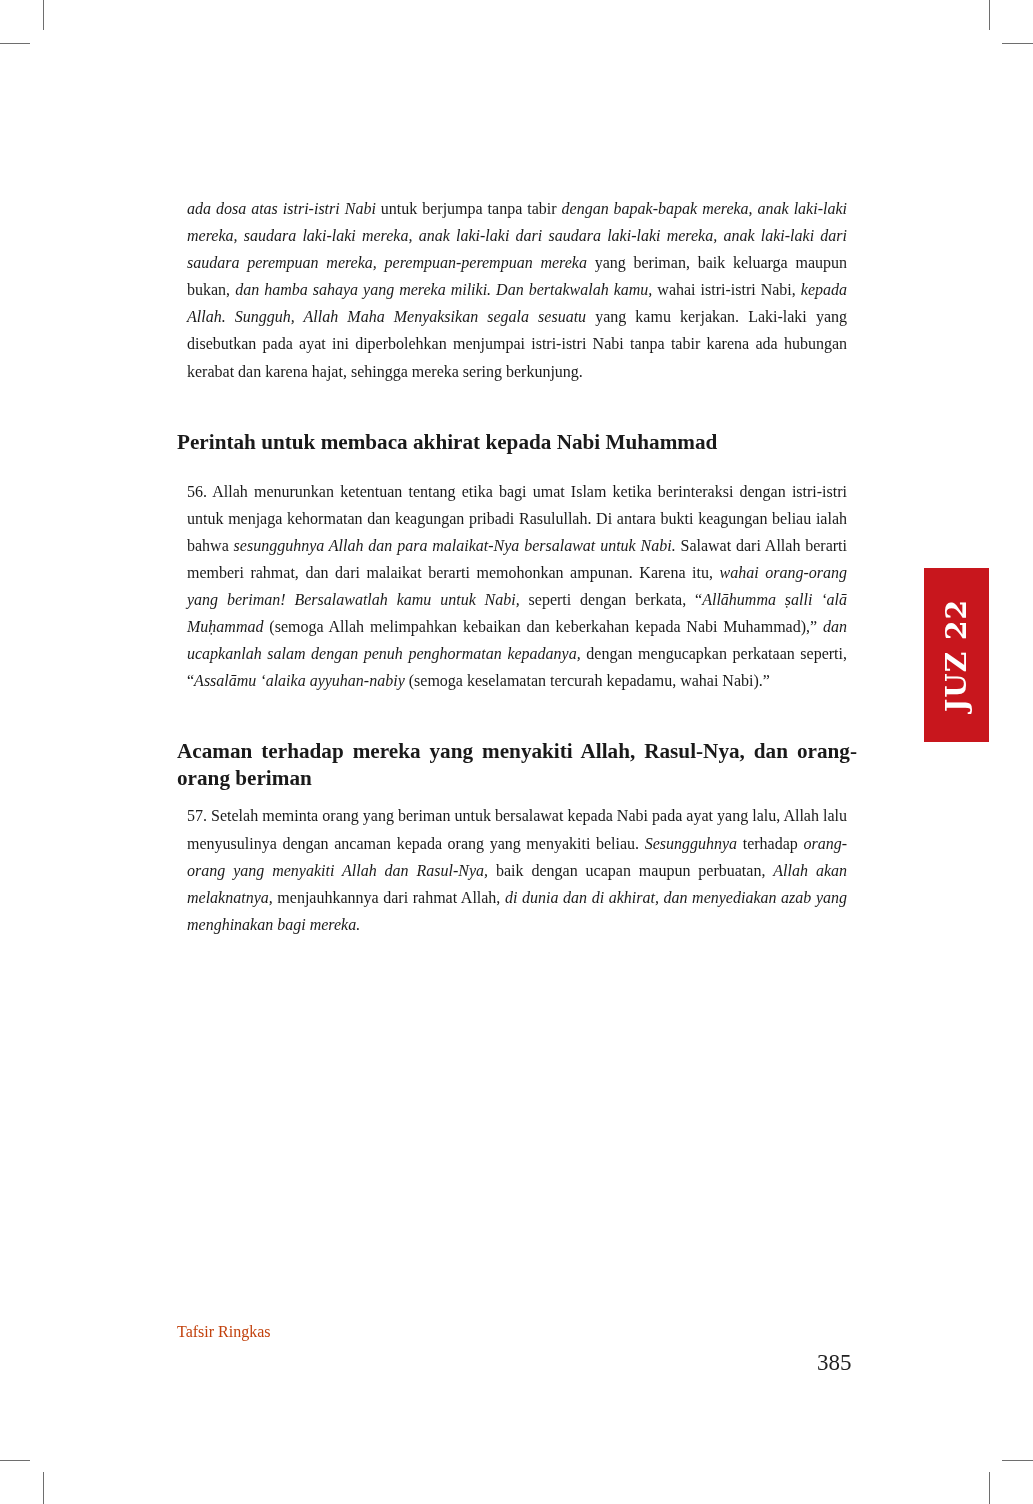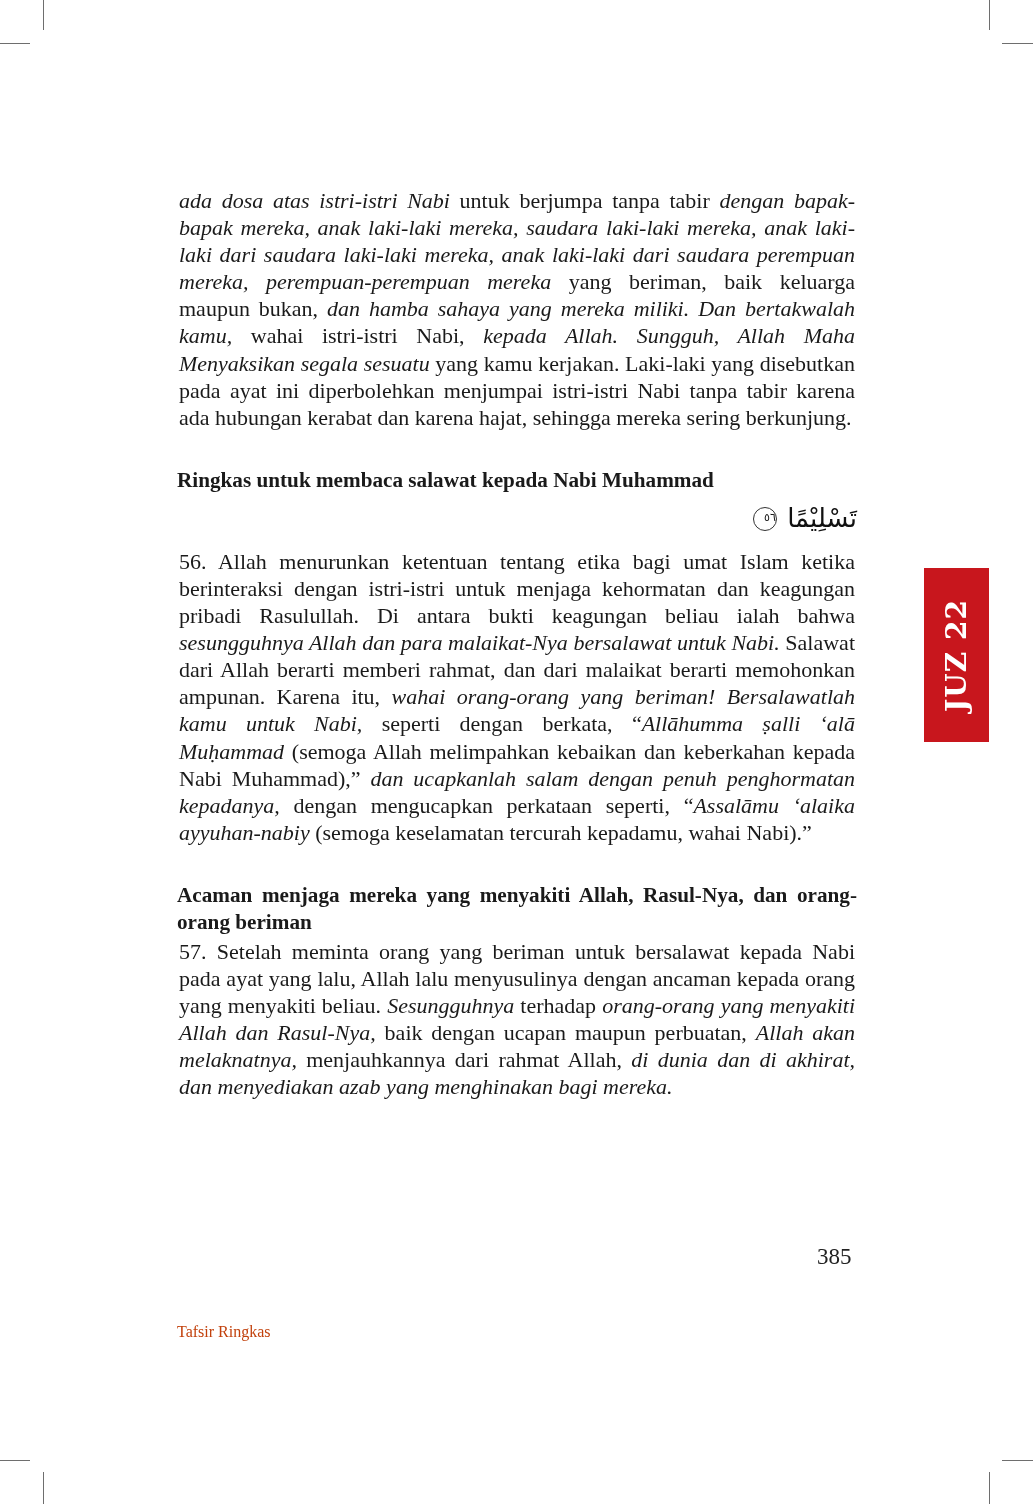--- a/index.html
+++ b/index.html
@@ -1,29 +1,29 @@
 <!DOCTYPE html>
 <html><head>
 <meta charset="utf-8">
 <style>
   html, body { margin:0; padding:0; }
   body { width:1033px; height:1504px; background:#ffffff; position:relative; overflow:hidden;
          font-family:"Liberation Serif", "DejaVu Serif", serif; color:#1a1a1a; }
   .crop { position:absolute; background:#6e6e6e; }
   .page { position:absolute; left:177px; top:185px; width:680px; }
-  .para { font-size:22px; line-height:27.1px; text-align:justify; margin:2px; hyphens:manual;font-family:Liberation Serif, serif; }
+  .para { font-size:16px; line-height:27.1px; text-align:justify; margin:10px; hyphens:manual;font-family:Liberation Serif, serif; }
   .para i { font-style:italic; }
   .heading { font-weight:bold; font-size:21.2px; line-height:27px; margin:0; text-align:justify; }
   .arabic { direction:rtl; text-align:justify; font-family:"DejaVu Sans", sans-serif; font-size:26px; line-height:40px; color:#111; margin:0; }
   .arabic.last-line { text-align-last:right; }
   .ayah-marker { display:inline-block; width:22px; height:22px; border:1.5px solid #333; border-radius:50%; font-size:11px; line-height:20px; text-align:center; vertical-align:middle; margin:0 2px; direction:ltr; font-family:"DejaVu Sans", sans-serif; }
   .juz-tab { position:absolute; left:924px; top:568px; width:65px; height:174px; background:#c8161d; display:flex; align-items:center; justify-content:center; }
   .juz-tab span { display:block; transform:rotate(-90deg); white-space:nowrap; color:#fff; font-weight:bold; font-size:28px; letter-spacing:1px; font-family:"DejaVu Serif", serif; }
   .footer-left { position:absolute; left:177px; top:1323px; font-size:16px; color:#c2410c; }
-  .footer-right { position:absolute; left:817px; top:1244px; font-size:23px; color:#222; }
+  .footer-right { position:absolute; left:817px; top:1350px; font-size:23px; color:#222; }
 </style>
 </head>
 <body>
 
 <div class="crop" style="left:43px;top:0;width:1px;height:30px;"></div>
 <div class="crop" style="left:0;top:43px;width:30px;height:1px;"></div>
 <div class="crop" style="left:989px;top:0;width:1px;height:30px;"></div>
 <div class="crop" style="left:1002px;top:43px;width:31px;height:1px;"></div>
 <div class="crop" style="left:0;top:1460px;width:30px;height:1px;"></div>
 <div class="crop" style="left:43px;top:1472px;width:1px;height:32px;"></div>
@@ -31,28 +31,24 @@
 <div class="crop" style="left:989px;top:1472px;width:1px;height:32px;"></div>
 
 <div class="juz-tab">
   <span>JUZ 22</span>
 </div>
 
 <div class="page">
   <p class="para"><i>ada dosa atas istri-istri Nabi</i><span> untuk berjumpa tanpa tabir </span><i>dengan bapak-bapak mereka, anak laki-laki mereka, saudara laki-laki mereka, anak laki-laki dari saudara laki-laki mereka, anak laki-laki dari saudara perempuan mereka, perempuan-perempuan mereka</i><span> yang beriman, baik keluarga maupun bukan, </span><i>dan hamba sahaya yang mereka miliki. Dan bertakwalah kamu,</i><span> wahai istri-istri Nabi, </span><i>kepada Allah. Sungguh, Allah Maha Menyaksikan segala sesuatu</i><span> yang kamu kerjakan. Laki-laki yang disebutkan pada ayat ini diperbolehkan menjumpai istri-istri Nabi tanpa tabir karena ada hubungan kerabat dan karena hajat, sehingga mereka sering berkunjung.</span></p>
 
   <div style="height:34px"></div>
-  <h2 class="heading">Ringkas untuk membaca salawat kepada Nabi Muhammad</h2>
+  <h2 class="heading">Perintah untuk membaca akhirat kepada Nabi Muhammad</h2>
   <div style="height:4px"></div>
-  <p class="arabic last-line">
-    <span>تَسْلِيْمًا</span>
-    <span class="ayah-marker">٥٦</span>
-  </p>
   <div style="height:8px"></div>
   <p class="para"><span>56. Allah menurunkan ketentuan tentang etika bagi umat Islam ketika berinteraksi dengan istri-istri untuk menjaga kehormatan dan keagungan pribadi Rasulullah. Di antara bukti keagungan beliau ialah bahwa </span><i>sesungguhnya Allah dan para malaikat-Nya bersalawat untuk Nabi.</i><span> Salawat dari Allah berarti memberi rahmat, dan dari malaikat berarti memohonkan ampunan. Karena itu, </span><i>wahai orang-orang yang beriman! Bersalawatlah kamu untuk Nabi,</i><span> seperti dengan berkata, “</span><i>Allāhumma ṣalli ‘alā Muḥammad</i><span> (semoga Allah melimpahkan kebaikan dan keberkahan kepada Nabi Muhammad),” </span><i>dan ucapkanlah salam dengan penuh penghormatan kepadanya,</i><span> dengan mengucapkan perkataan seperti, “</span><i>Assalāmu ‘alaika ayyuhan-nabiy</i><span> (semoga keselamatan tercurah kepadamu, wahai Nabi).”</span></p>
 
   <div style="height:34px"></div>
-  <h2 class="heading">Acaman menjaga mereka yang menyakiti Allah, Rasul-Nya, dan orang-orang beriman</h2>
+  <h2 class="heading">Acaman terhadap mereka yang menyakiti Allah, Rasul-Nya, dan orang-orang beriman</h2>
   <p class="para"><span>57. Setelah meminta orang yang beriman untuk bersalawat kepada Nabi pada ayat yang lalu, Allah lalu menyusulinya dengan ancaman kepada orang yang menyakiti beliau. </span><i>Sesungguhnya</i><span> terhadap </span><i>orang-orang yang menyakiti Allah dan Rasul-Nya,</i><span> baik dengan ucapan maupun perbuatan, </span><i>Allah akan melaknatnya,</i><span> menjauhkannya dari rahmat Allah, </span><i>di dunia dan di akhirat, dan menyediakan azab yang menghinakan bagi mereka.</i></p>
 </div>
 
 <div class="footer-left">Tafsir Ringkas</div>
 <div class="footer-right">385</div>
 
 </body></html>

